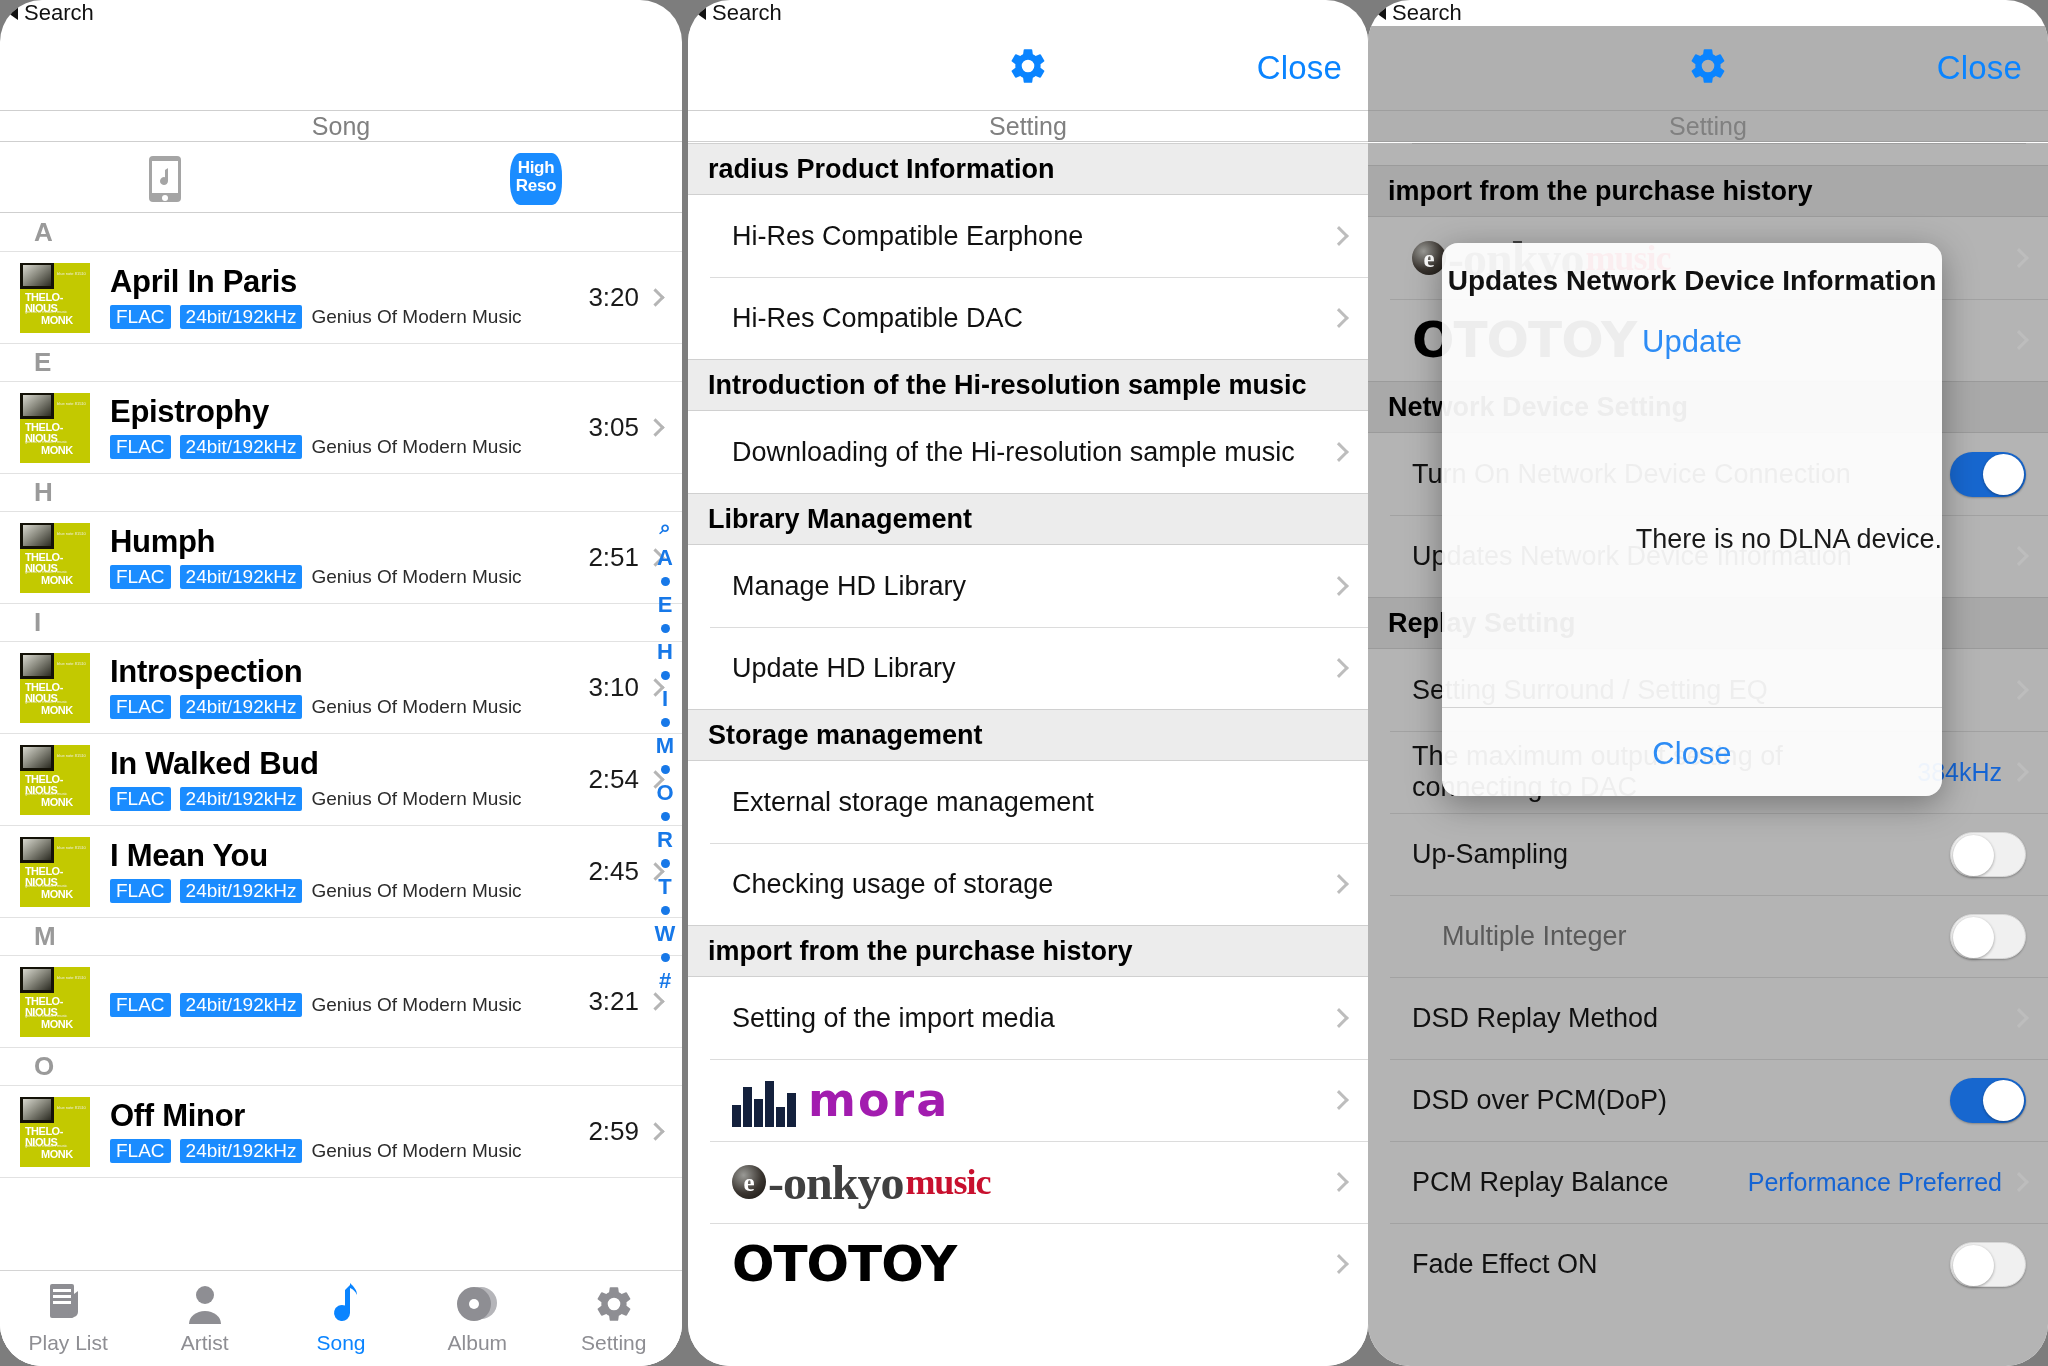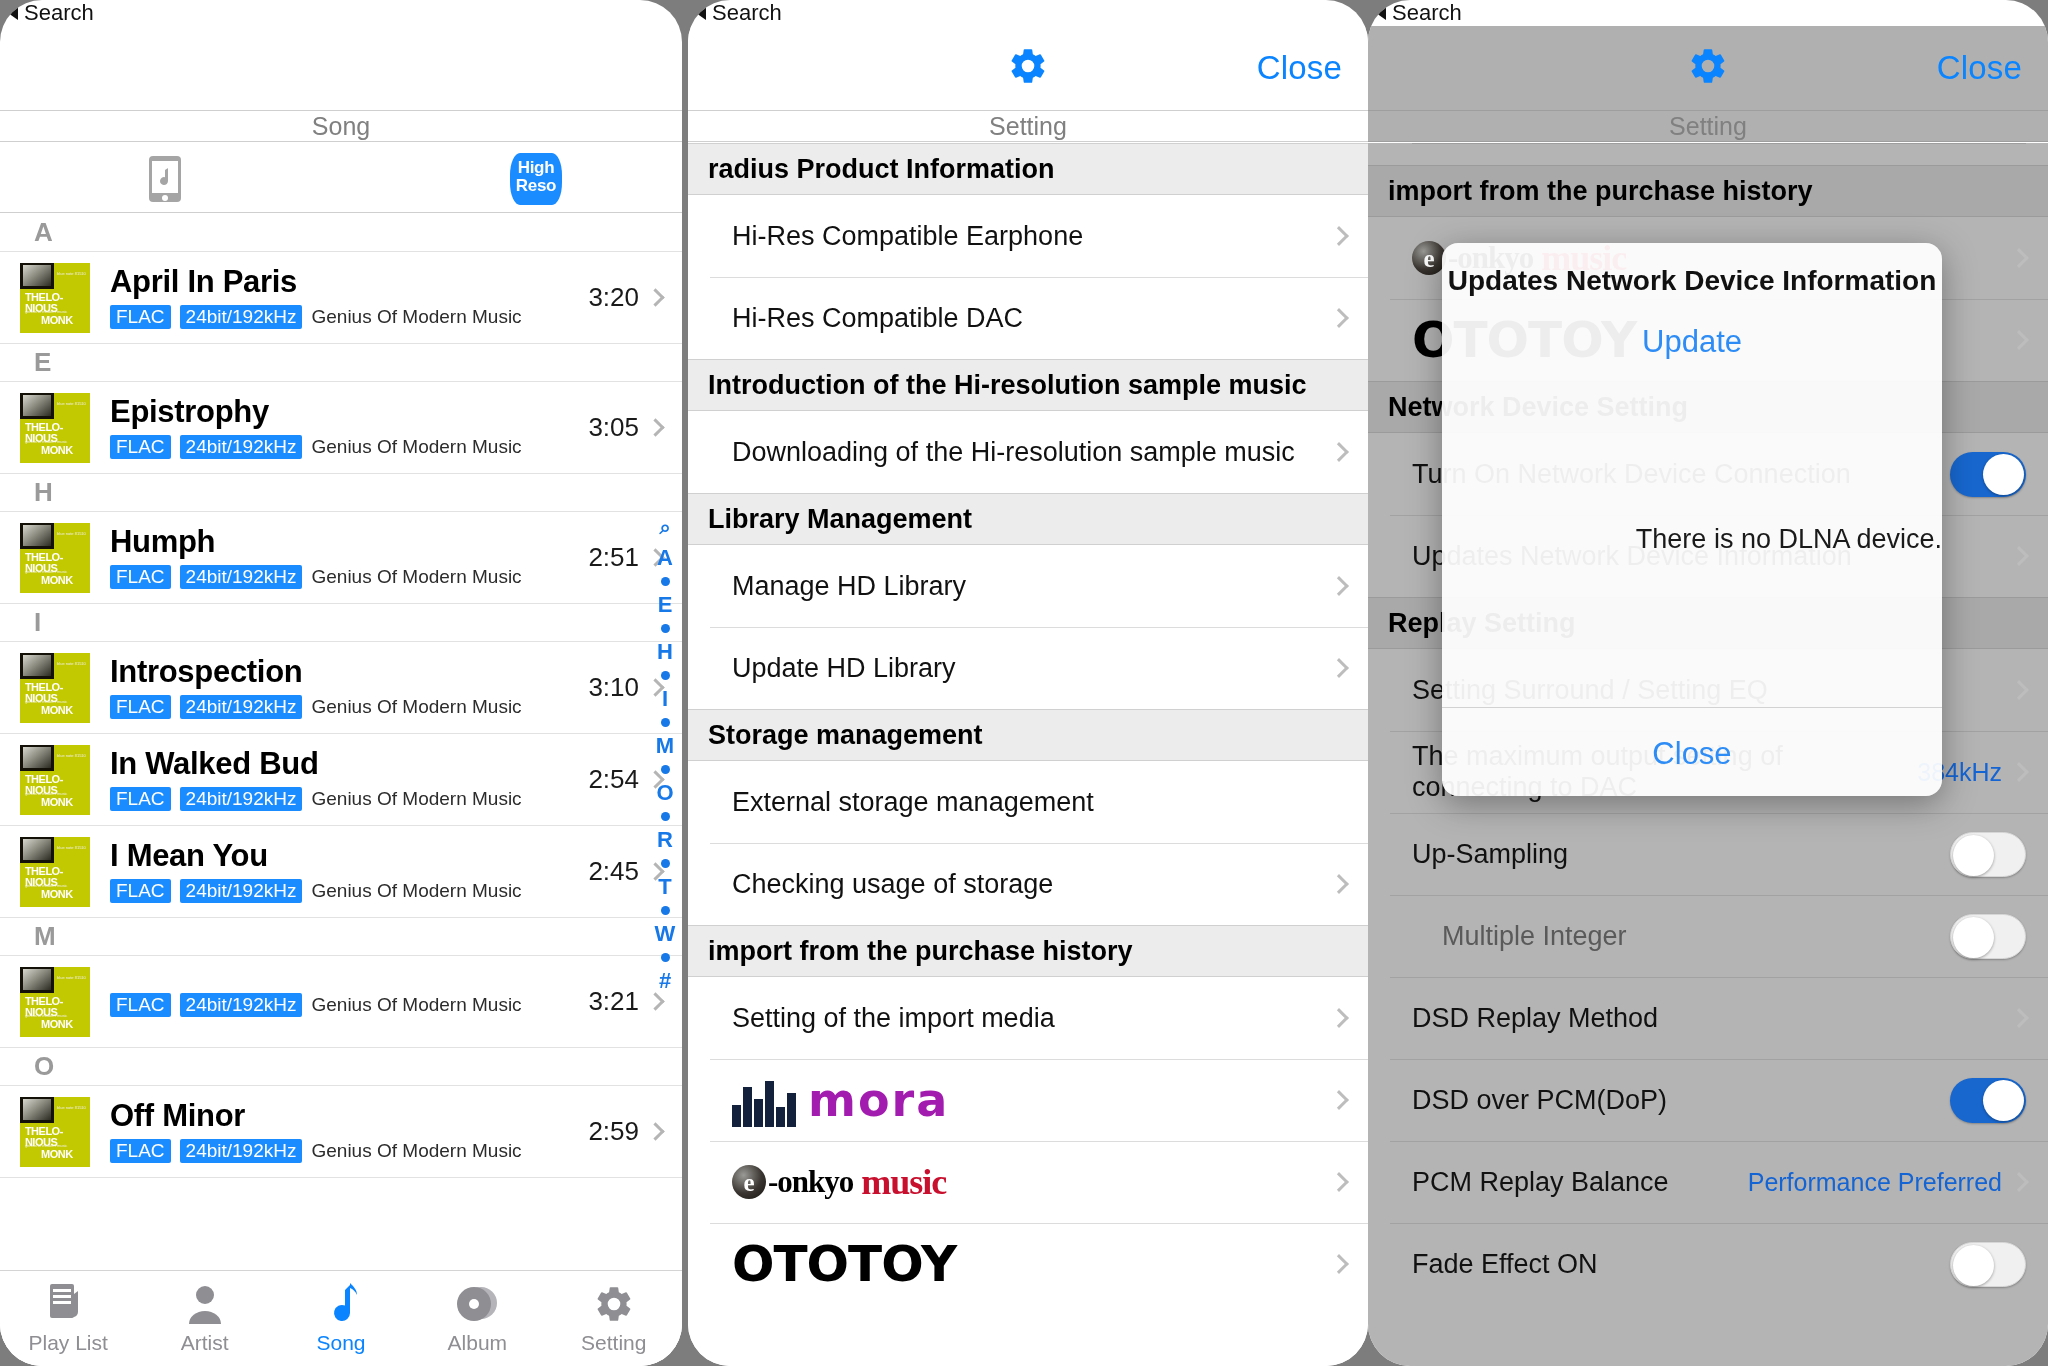--- a/index.html
+++ b/index.html
@@ -163,22 +163,22 @@
   .mora-bars{ display:flex; align-items:flex-end; gap:2px; }
   .mora-bars i{ display:block; width:9px; background:#14213d; }
   .mora-txt{ font-size:46px; font-weight:700; color:#a21caf; letter-spacing:2px; font-family:"DejaVu Sans", sans-serif;}
   .logo-eonkyo{ display:flex; align-items:center; }
   .eo-ball{
     width:34px;height:34px;border-radius:50%;
     background:radial-gradient(circle at 34% 30%, #9a9a96 0%, #3a3530 55%, #15120e 100%);
     color:#fff; font-size:25px; font-weight:700; font-family:"Liberation Serif", serif;
     display:flex;align-items:center;justify-content:center; line-height:1;
   }
-  .eo-onkyo{ font-size:31px; font-weight:800; color:#000000; letter-spacing:-1px; font-family:"Liberation Serif", serif; margin-left:2px;}
-  .eo-music{ font-size:36px; font-weight:800; color:#c8102e; letter-spacing:-1px; font-family:"Liberation Serif", serif; margin-left:8px;}
+  .eo-onkyo{ font-size:48px; font-weight:800; color:#404040; letter-spacing:-1px; font-family:"Liberation Serif", serif; margin-left:2px;}
+  .eo-music{ font-size:36px; font-weight:800; color:#c8102e; letter-spacing:-1px; font-family:"Liberation Serif", serif; margin-left:2px;}
   .logo-ototoy{ font-size:50px; font-weight:800; color:#000; letter-spacing:-1px; font-family:"DejaVu Sans", sans-serif;}
   .modal{
     position:absolute; left:74px; top:243px; width:500px; height:553px;
     background:rgba(255,255,255,.93); border-radius:16px; z-index:50;
     box-shadow:0 8px 34px rgba(0,0,0,.35);
     display:flex; flex-direction:column; align-items:center;
   }
   .modal-title{ margin-top:22px; font-size:28px; font-weight:700; color:#111; text-align:center;}
   .modal-action{ margin-top:27px; font-size:31px; color:#2d8cf5; }
   .modal-msg{ position:absolute; top:281px; left:0; right:0; text-align:right; font-size:27px; color:#1a1a1a;}

